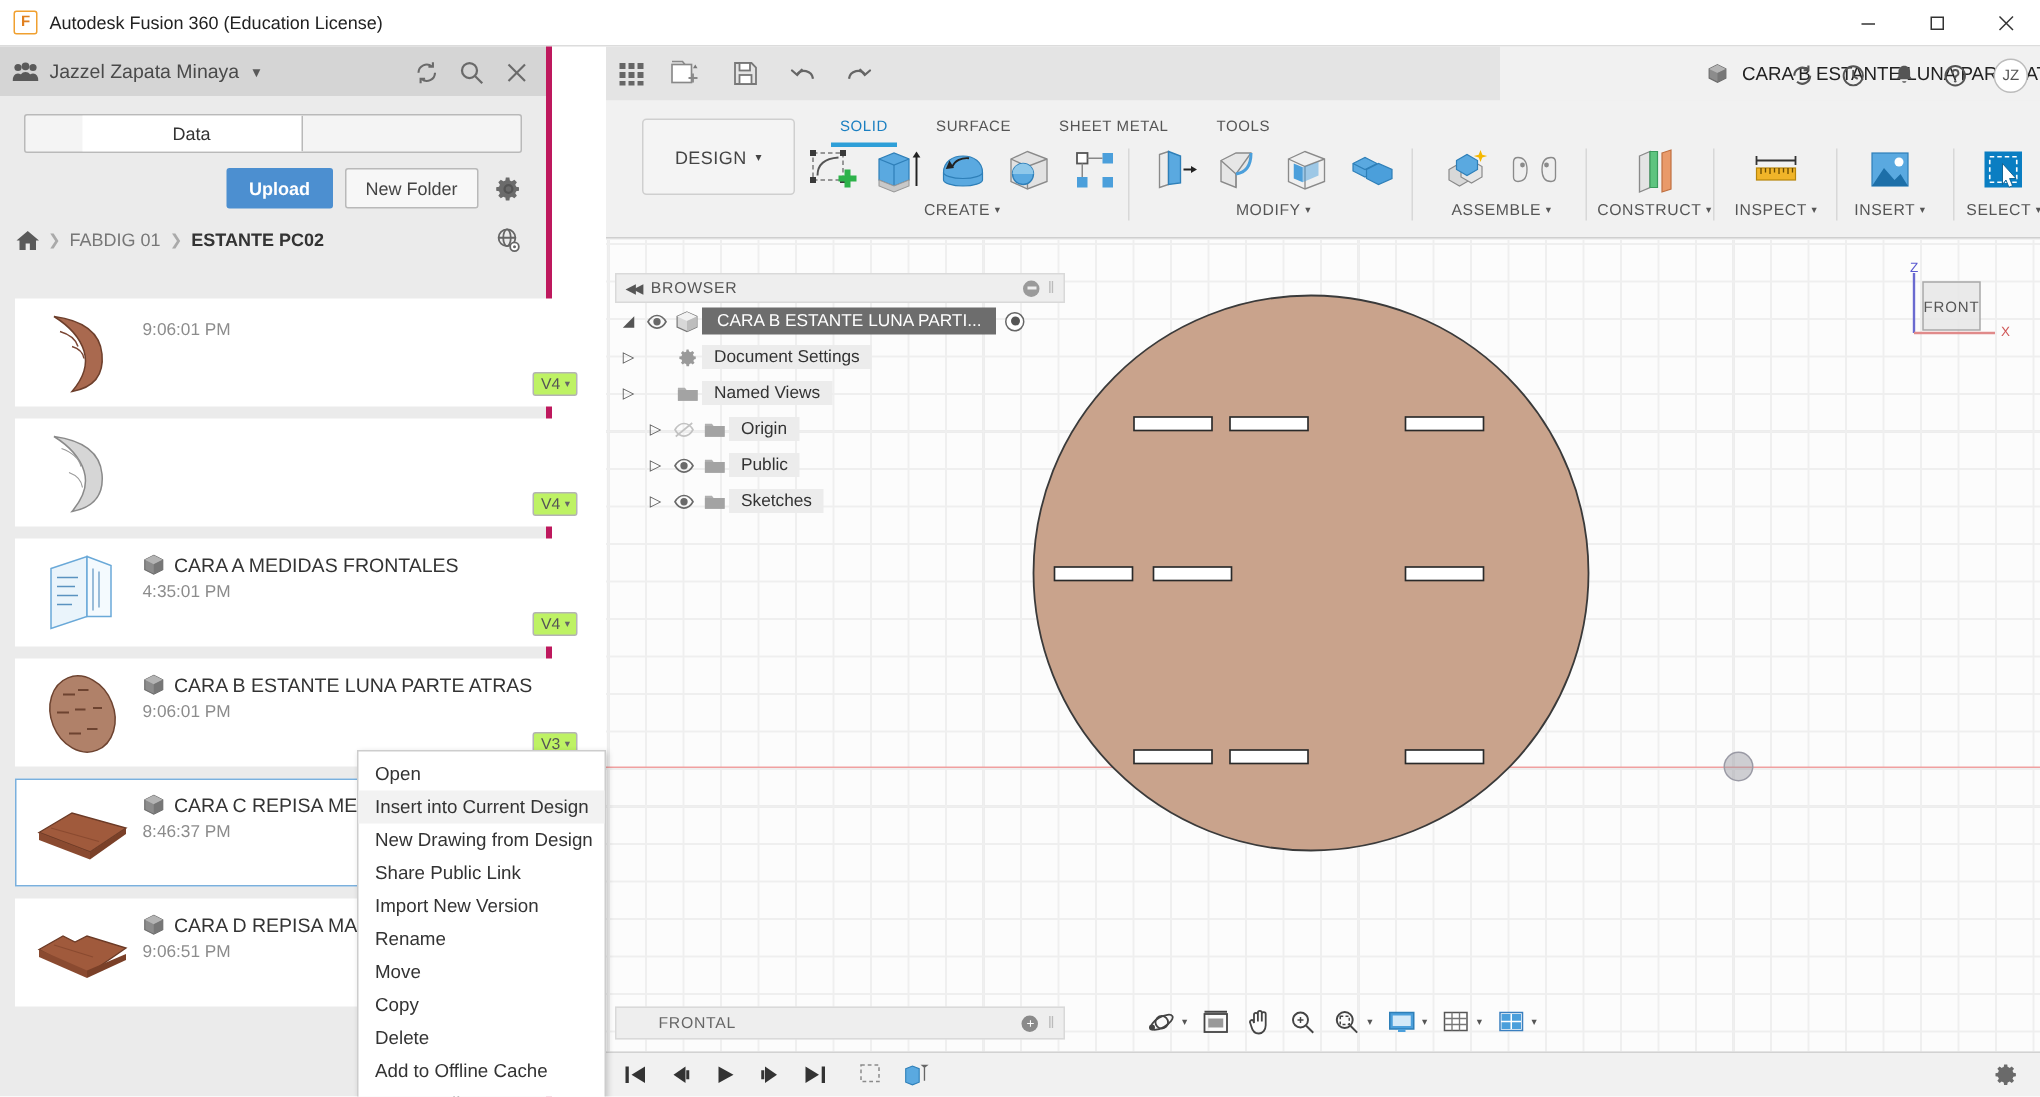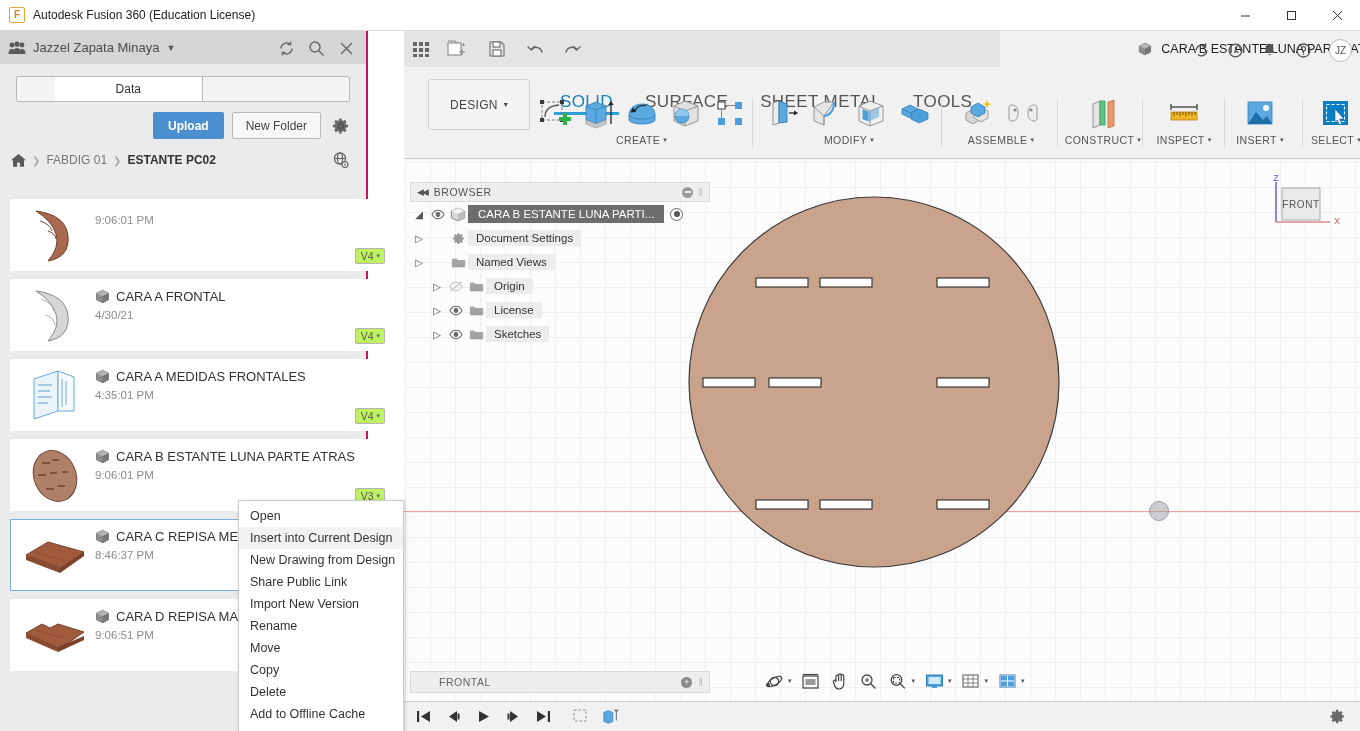--- a/index.html
+++ b/index.html
@@ -28,21 +28,21 @@
   #app-title { font-size:12px; color:#222; }
   #win-buttons { margin-left:auto; display:flex; height:31px; }
   .win-btn {
     width:46px; height:31px; display:flex; align-items:center; justify-content:center;
     font-size:13px; color:#333;
   }
 
   
   #data-panel {
     position:absolute; top:31px; left:0; width:368px; height:700px;
-    background:#ebebeb; border-right:2px solid #be185d;
+    background:#ebebeb; border-right:4px solid #be185d;
   }
   #panel-header {
     height:33px; background:#d5d5d5; display:flex; align-items:center;
     padding:0 8px;
   }
   #people-icon { width:18px; height:14px; margin-right:7px; position:relative; }
   .hd-name { font-size:13px; color:#4a4a4a; }
   .hd-caret { margin-left:7px; font-size:9px; color:#5a5a5a; }
   #hd-actions { margin-left:auto; display:flex; align-items:center; gap:14px; padding-right:4px; }
   .hd-ico { width:16px; height:16px; color:#6a6a6a; }
@@ -166,24 +166,23 @@
   #ws-switch {
     position:absolute; left:24px; top:12px; width:102px; height:51px;
     border:1px solid #cfcfcf; border-radius:3px; background:#f4f4f4;
     display:flex; align-items:center; justify-content:center; gap:6px;
     font-size:12px; color:#444; letter-spacing:.3px;
   }
   #ws-switch .cc { font-size:8px; }
 
   #ribbon-tabs { position:absolute; left:140px; top:7px; display:flex; gap:0; }
   .rtab {
-    padding:0 16px; height:21px; font-size:17px; letter-spacing:.4px;
+    padding:0 16px; height:21px; font-size:10px; letter-spacing:.4px;
     color:#555; display:flex; align-items:center; justify-content:center;
     position:relative;
-    margin-top:17px;
   }
   .rtab.active { color:#1a7fc1; }
   .rtab.active::after {
     content:''; position:absolute; left:10px; right:10px; bottom:-3px; height:3px;
     background:#2e9fd8;
   }
 
   .rgroup {
     position:absolute; top:28px; height:56px;
     display:flex; flex-direction:column; align-items:center;
@@ -410,31 +409,20 @@
        </div>
       </div>
       <div class="file-card">
         <div class="thumb">
           <svg width="66" height="62" viewBox="0 0 66 62">
       <path d="M14 6 Q44 10 46 31 Q48 52 26 56 Q38 42 34 29 Q30 16 14 6Z" fill="#d6d6d6" stroke="#8a8a8a" stroke-width="1"></path>
       <path d="M19 14 q11 4 13 12" stroke="#9a9a9a" stroke-width=".8" fill="none"></path>
       <path d="M24 30 q8 3 9 10" stroke="#9a9a9a" stroke-width=".8" fill="none"></path>
     </svg>
         </div>
-     <div class="fc-body">
-       <div class="fc-title-row">
-         <span class="cube-ico"><svg width="15" height="15" viewBox="0 0 16 16">
-  <path d="M8 1.3 14.4 4.5v7L8 14.7 1.6 11.5v-7z" fill="#8c8c8c" stroke="#6a6a6a" stroke-width=".8"></path>
-  <path d="M8 1.3 14.4 4.5 8 7.7 1.6 4.5z" fill="#b4b4b4"></path>
-  <path d="M8 7.7v7l6.4-3.2v-7z" fill="#777"></path>
-              </svg></span>
-         <span class="fc-name">CARA A FRONTAL</span>
-       </div>
-       <div class="fc-date">4/30/21</div>
-     </div>
         <div class="ver-chip">
          <span>V4</span>
          <span class="cc">▾</span>
        </div>
       </div>
       <div class="file-card">
         <div class="thumb">
           <svg width="66" height="62" viewBox="0 0 66 62">
       <path d="M12 14 36 6v40L12 54z" fill="#eaf4fb" stroke="#6aa9d8" stroke-width="1"></path>
       <path d="M36 6 52 12v34L36 46z" fill="#f4fafe" stroke="#6aa9d8" stroke-width="1"></path>
@@ -932,21 +920,21 @@
    <path d="M1 5.5C2.6 2.6 4.7 1.3 7 1.3s4.4 1.3 6 4.2c-1.6 2.9-3.7 4.2-6 4.2S2.6 8.4 1 5.5z"></path>
    <circle cx="7" cy="5.5" r="1.9" fill="#6a6a6a"></circle>
               </svg>
             </span>
             <span class="bt-ico">
               <svg width="15" height="13" viewBox="0 0 16 13">
    <path d="M1 2.2h5l1.2 1.6H15V11.5H1z" fill="#b0b0b0"></path>
    <path d="M1 3.8h14V11.5H1z" fill="#a3a3a3"></path>
               </svg>
             </span>
-     <span class="bt-label">License</span>
+     <span class="bt-label">Public</span>
           </div>
           <div class="btree-row">
             <span class="bt-arrow" style="margin-left:18px;">▷</span>
             <span class="bt-eye">
               <svg width="14" height="11" viewBox="0 0 14 11" fill="none" stroke="#6a6a6a" stroke-width="1.1">
    <path d="M1 5.5C2.6 2.6 4.7 1.3 7 1.3s4.4 1.3 6 4.2c-1.6 2.9-3.7 4.2-6 4.2S2.6 8.4 1 5.5z"></path>
    <circle cx="7" cy="5.5" r="1.9" fill="#6a6a6a"></circle>
               </svg>
             </span>
             <span class="bt-ico">

